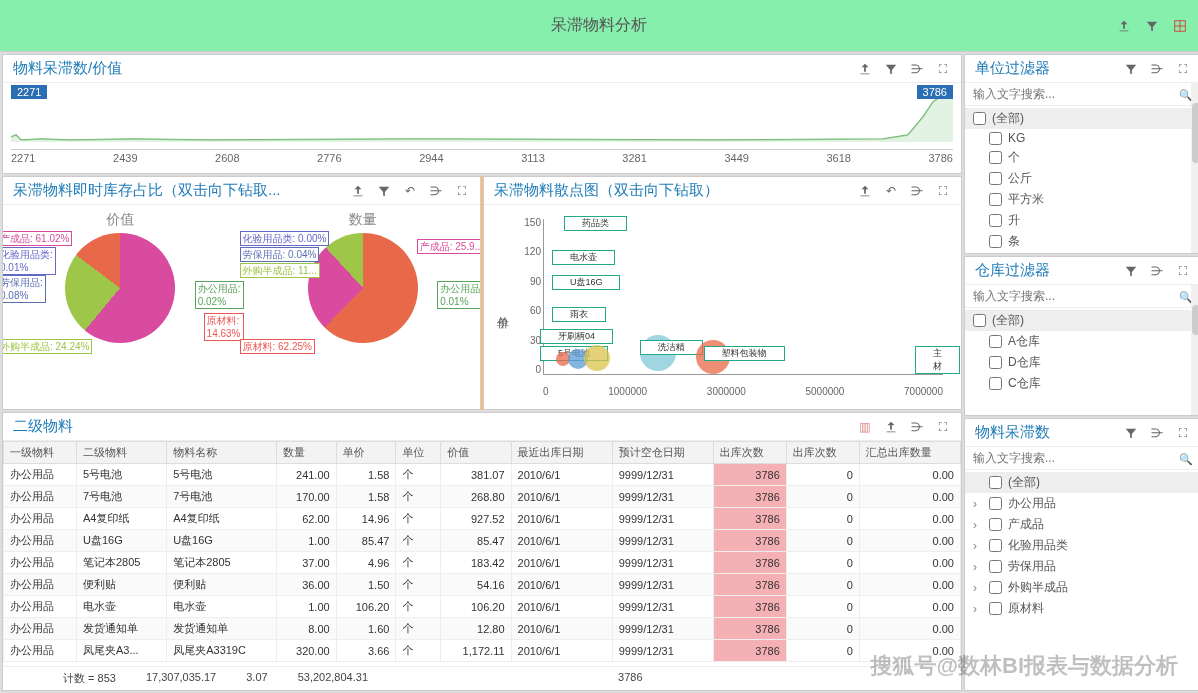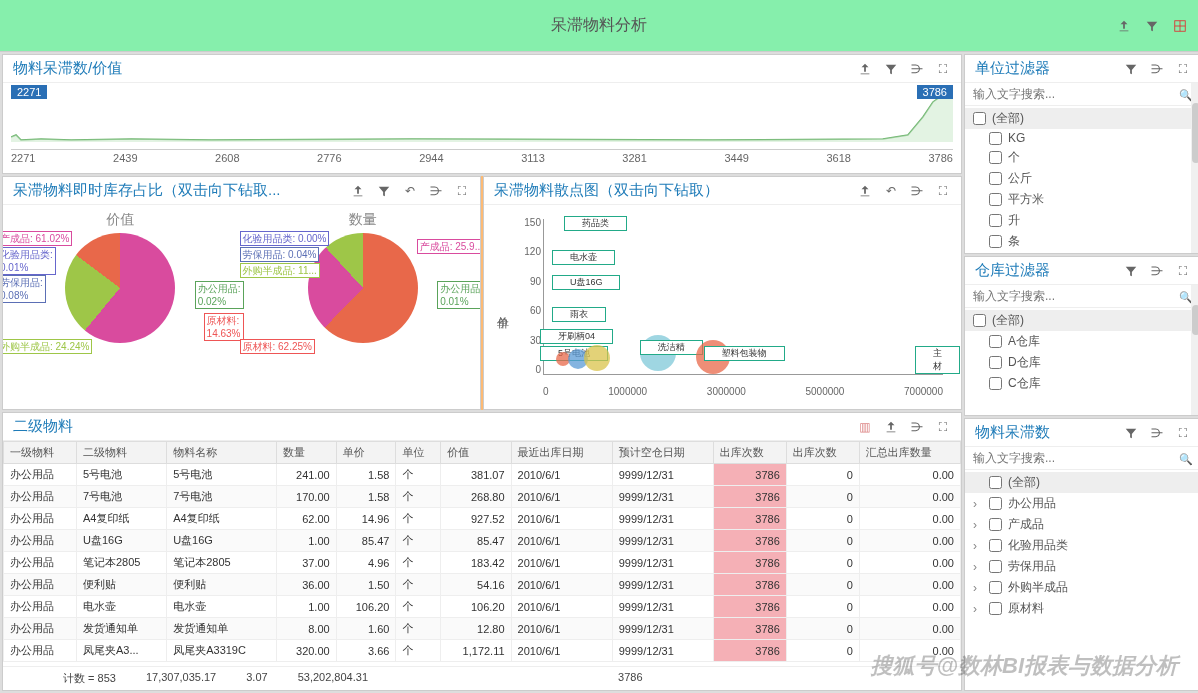--- a/index.html
+++ b/index.html
@@ -61,21 +61,21 @@
 tbody tr:nth-child(even) { background: #fafafa; }
 td.num { text-align: right; margin-top: 41px; }
 td.highlight { background: #f5b0b6; text-align: right; }
 .table-footer { display: flex; gap: 30px; padding: 4px 60px; font-size: 11px; color: #444; background: #fff; border-top: 1px solid #eee; }
 
 .right-col { display: grid; grid-template-rows: 200px 160px 1fr; gap: 2px; background: #ddd; grid-row: 1 / 4; grid-column: 2; }
 .left-top { grid-column: 1; grid-row: 1; }
 .left-mid { grid-column: 1; grid-row: 2; }
 .left-bot { grid-column: 1; grid-row: 3; }
 
-.watermark { position: absolute; right: 20px; bottom: 12px; font-size: 22px; font-weight: bold; color: rgba(0,0,0,0.25); font-style: italic; pointer-events: none; margin-top: 42px; }
+.watermark { position: absolute; right: 20px; bottom: 12px; font-size: 22px; font-weight: bold; color: rgba(0,0,0,0.25); pointer-events: none; margin-top: 42px; }
 .scroller { position: absolute; right: 0; top: 0; bottom: 0; width: 10px; background: #f0f0f0; }
 .scrollthumb { position: absolute; right: 1px; width: 8px; background: #ccc; border-radius: 4px; }
 </style>
 </head>
 <body>
 
 <div class="app">
   <div class="titlebar">
     <span class="title">呆滞物料分析</span>
     <div class="tools">

